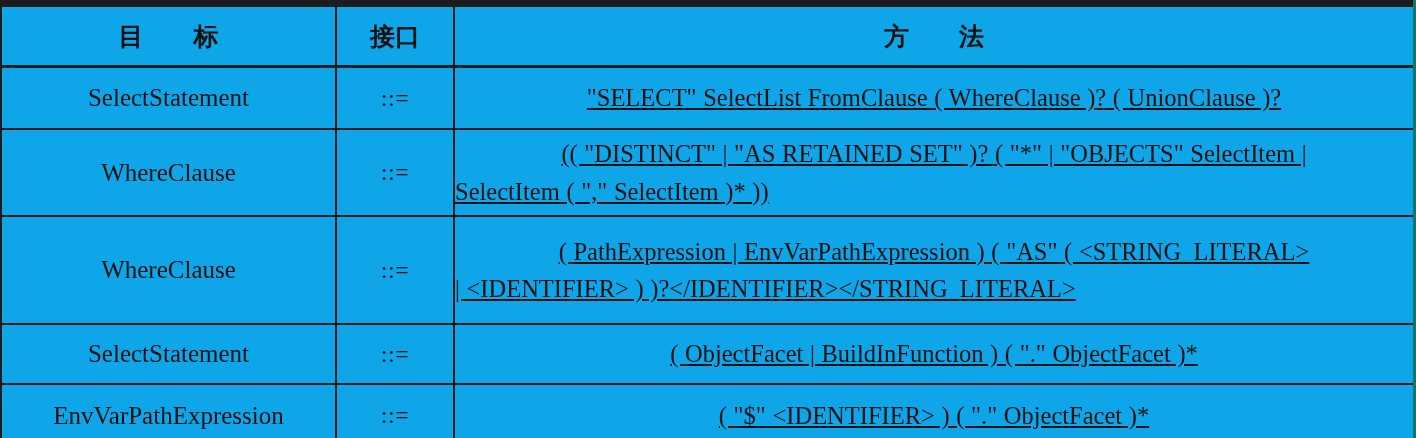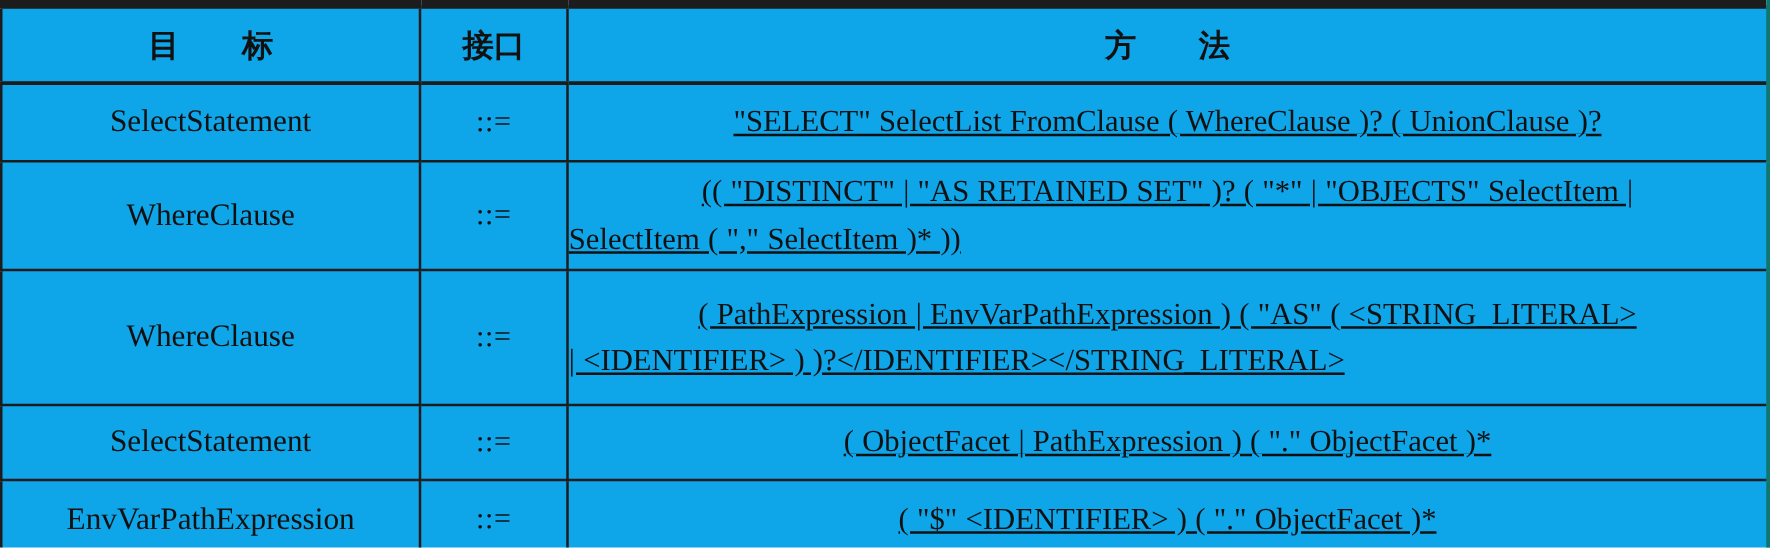--- a/index.html
+++ b/index.html
@@ -163,21 +163,21 @@
       <td class="method-cell">
         <span class="line-flow first">( PathExpression | EnvVarPathExpression ) ( "AS" ( &lt;STRING_LITERAL&gt;</span>
         <span class="line-flow">| &lt;IDENTIFIER&gt; ) )?&lt;/IDENTIFIER&gt;&lt;/STRING_LITERAL&gt;</span>
       </td>
     </tr>
 
     <tr class="row-4">
       <td class="target-cell">SelectStatement</td>
       <td class="iface-cell">::=</td>
       <td class="method-cell">
-        <span class="line-center">( ObjectFacet | PathExpression ) ( "." ObjectFacet )*</span>
+        <span class="line-center">( ObjectFacet | BuildInFunction ) ( "." ObjectFacet )*</span>
       </td>
     </tr>
 
     <tr class="row-5">
       <td class="target-cell">EnvVarPathExpression</td>
       <td class="iface-cell">::=</td>
       <td class="method-cell">
         <span class="line-center">( "$" &lt;IDENTIFIER&gt; ) ( "." ObjectFacet )*</span>
       </td>
     </tr>

